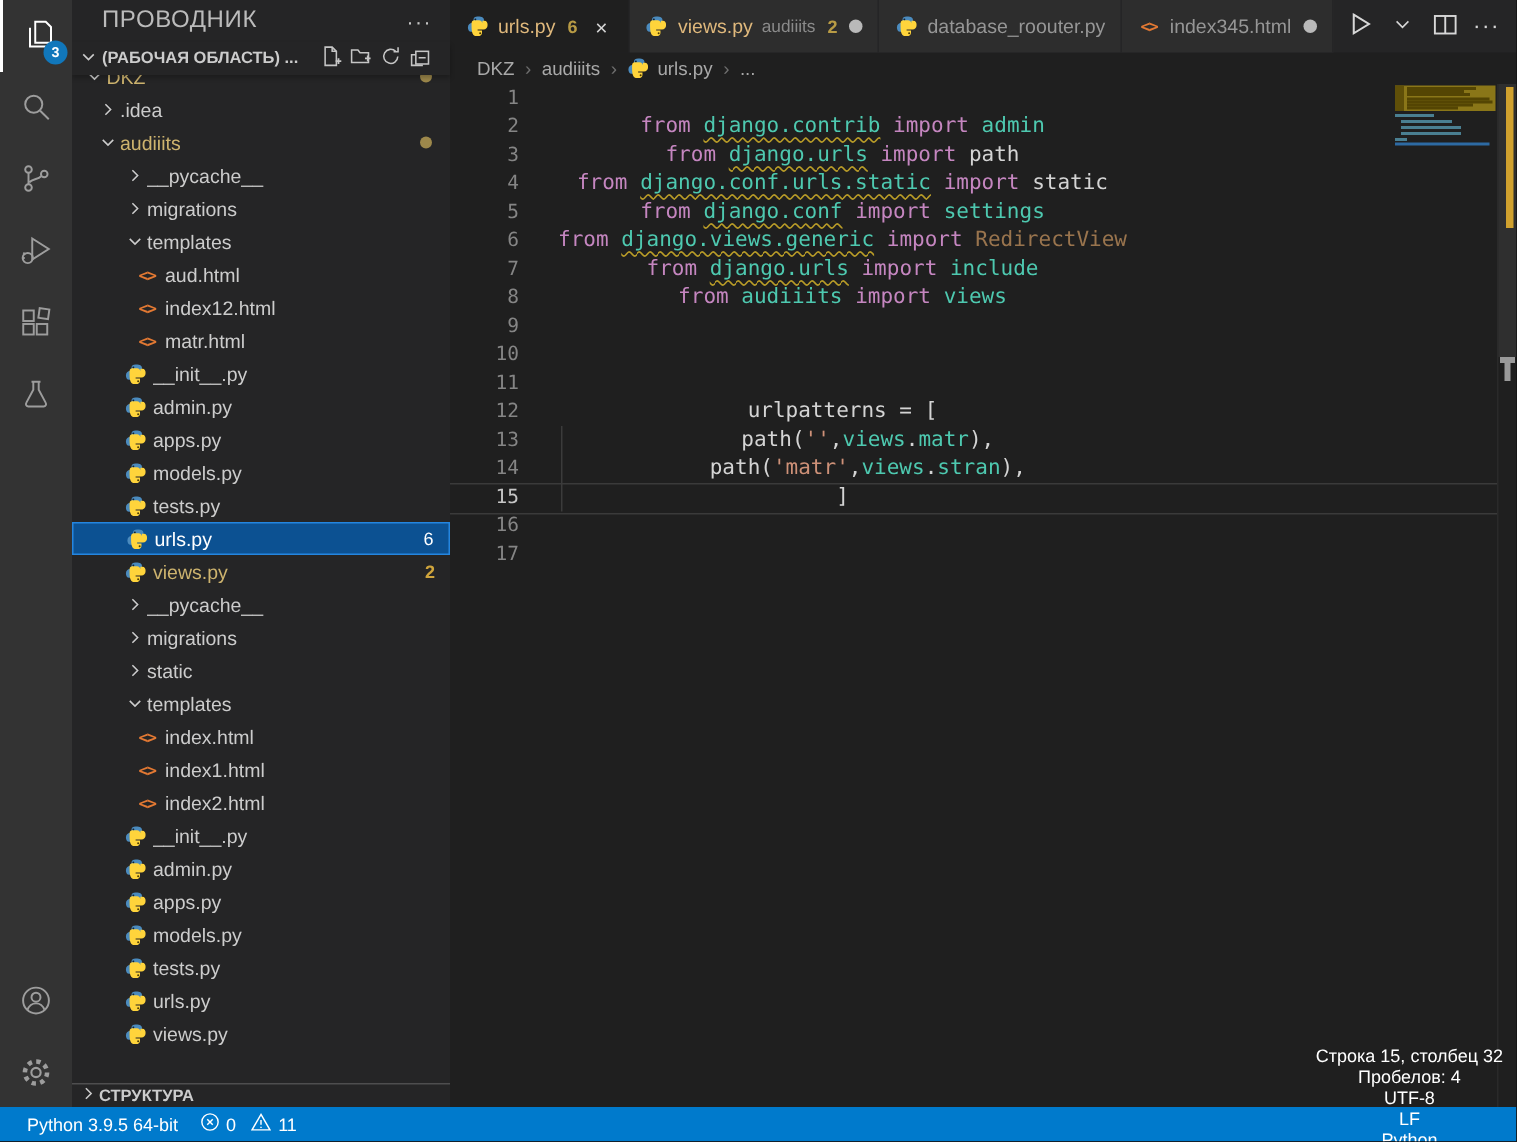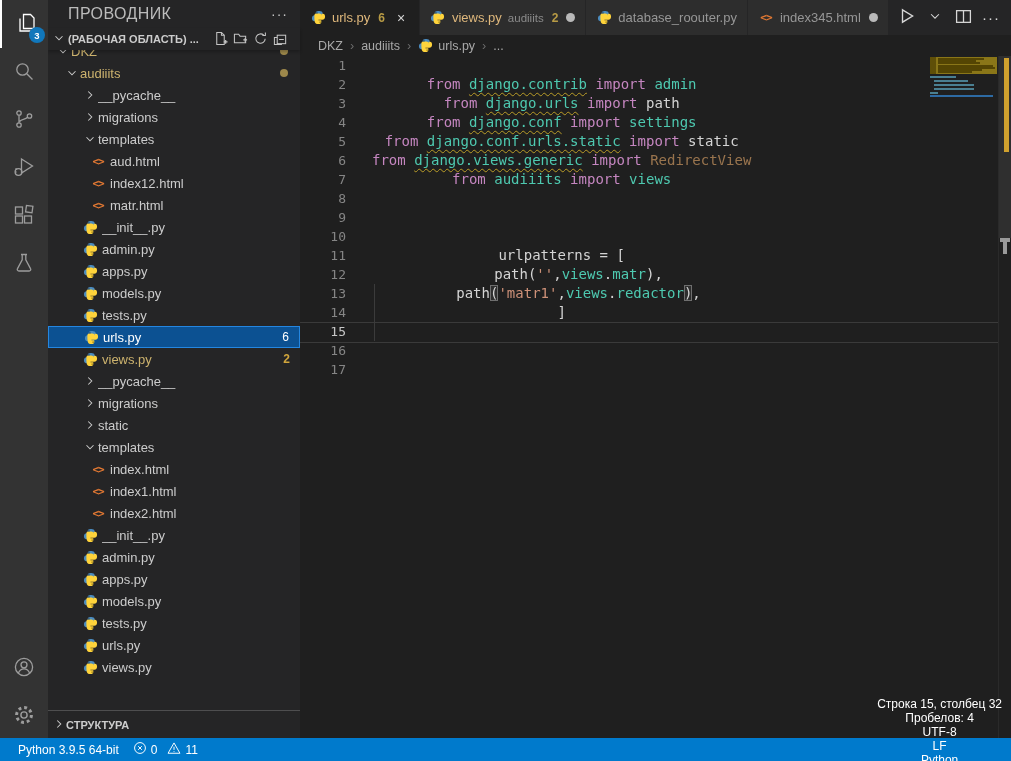--- a/index.html
+++ b/index.html
@@ -33,21 +33,21 @@
   .chev svg{width:14px;height:14px;stroke:#cccccc;fill:none;stroke-width:1.2;}
   .row .ficon{width:16px;height:16px;margin-right:4px;flex-shrink:0;display:flex;align-items:center;justify-content:center;}
   .row .lbl{white-space:nowrap;overflow:hidden;flex:1;color:#cccccc;}
   .row.git-mod > .lbl{color:#cdb36e;}
   .row .badge{margin:0 10px 0 6px;font-size:12px;color:#ffffff;}
   .row .badge.warn{color:#d0a53c;font-weight:bold;}
   .row .gitdot{position:absolute;right:12px;top:7px;width:8px;height:8px;border-radius:50%;background:#9d884b;}
   .row.selected{background:#0c5192;border:1px solid #2486e0;}
   .row.selected .lbl{color:#ffffff;}
   .html-ico{color:#e37933;font-family:"DejaVu Sans Mono",monospace;font-size:11px;font-weight:bold;letter-spacing:-1px;}
-  #outline-row{position:absolute;left:0;bottom:0;width:252px;height:28px;border-top:1px solid rgba(204,204,204,.25);
+  #outline-row{position:absolute;left:0;bottom:0;width:252px;height:16px;border-top:1px solid rgba(204,204,204,.25);
                display:flex;align-items:center;font-weight:bold;font-size:11px;color:#cccccc;background:#252526;padding:0 0 0 4px;box-sizing:border-box;cursor:pointer;}
   
   #editor{position:absolute;left:300px;top:0;width:711px;height:738px;background:#1f1f1f;}
   #tabbar{position:absolute;left:0;top:0;width:711px;height:35px;background:#252526;display:flex;}
   .tab{height:35px;display:flex;align-items:center;padding:0 10px;background:#2d2d2d;border-right:1px solid #252526;cursor:pointer;box-sizing:border-box;}
   .tab.active{background:#1f1f1f;}
   .tab .ficon{width:16px;height:16px;margin-right:6px;display:flex;align-items:center;justify-content:center;}
   .tab .lbl{color:#969696;font-size:13px;white-space:nowrap;}
   .tab.mod .lbl{color:#dfb87c;}
   .tab .desc{margin-left:6px;font-size:11.5px;color:#8a8a8a;white-space:nowrap;}
@@ -207,20 +207,28 @@
         <div id="tree-inner">
           <div class="row git-mod" style="padding-left: 7px;">
             <span class="chev">
               <svg viewBox="0 0 16 16" width="14" height="14" fill="none" stroke="#cccccc" stroke-width="1.2">
                 <path d="M4 6l4 4 4-4"></path>
               </svg>
             </span>
             <span class="lbl">DKZ</span>
             <span class="gitdot"></span>
           </div>
+          <div class="row" style="padding-left: 16px;">
+            <span class="chev">
+              <svg viewBox="0 0 16 16" width="14" height="14" fill="none" stroke="#cccccc" stroke-width="1.2">
+                <path d="M6 4l4 4-4 4"></path>
+              </svg>
+            </span>
+            <span class="lbl">.idea</span>
+          </div>
           <div class="row git-mod" style="padding-left: 16px;">
             <span class="chev">
               <svg viewBox="0 0 16 16" width="14" height="14" fill="none" stroke="#cccccc" stroke-width="1.2">
                 <path d="M4 6l4 4 4-4"></path>
               </svg>
             </span>
             <span class="lbl">audiiits</span>
             <span class="gitdot"></span>
           </div>
           <div class="row" style="padding-left: 34px;">
@@ -583,30 +591,31 @@
           <div class="lnum">13</div>
           <div class="lnum">14</div>
           <div class="lnum cur">15</div>
           <div class="lnum">16</div>
           <div class="lnum">17</div>
         </div>
       <div id="code">
           <div class="cline"></div>
           <div class="cline"><span class="tok-kw">from </span><span class="tok-modq">django.contrib</span><span class="tok-pl"> </span><span class="tok-kw">import</span><span class="tok-mod"> admin</span></div>
           <div class="cline"><span class="tok-kw">from </span><span class="tok-modq">django.urls</span><span class="tok-pl"> </span><span class="tok-kw">import</span><span class="tok-pl"> path</span></div>
+          <div class="cline"><span class="tok-kw">from </span><span class="tok-modq">django.conf.urls.static</span><span class="tok-pl"> </span><span class="tok-kw">import</span><span class="tok-pl"> static</span></div>
           <div class="cline"><span class="tok-kw">from </span><span class="tok-modq">django.conf</span><span class="tok-pl"> </span><span class="tok-kw">import</span><span class="tok-mod"> settings</span></div>
-          <div class="cline"><span class="tok-kw">from </span><span class="tok-modq">django.conf.urls.static</span><span class="tok-pl"> </span><span class="tok-kw">import</span><span class="tok-pl"> static</span></div>
           <div class="cline"><span class="tok-kw">from </span><span class="tok-modq">django.views.generic</span><span class="tok-pl"> </span><span class="tok-kw">import</span><span class="tok-dim"> RedirectView</span></div>
+          <div class="cline"><span class="tok-kw">from </span><span class="tok-modq">django.urls</span><span class="tok-pl"> </span><span class="tok-kw">import</span><span class="tok-mod"> include</span></div>
           <div class="cline"><span class="tok-kw">from </span><span class="tok-mod">audiiits</span><span class="tok-pl"> </span><span class="tok-kw">import</span><span class="tok-mod"> views</span></div>
           <div class="cline"></div>
           <div class="cline"></div>
           <div class="cline"></div>
           <div class="cline"><span class="tok-pl">urlpatterns = [</span></div>
           <div class="cline"><span class="tok-pl">    path(</span><span class="tok-str">''</span><span class="tok-pl">,</span><span class="tok-mod">views</span><span class="tok-pl">.</span><span class="tok-mod">matr</span><span class="tok-pl">),</span></div>
-          <div class="cline"><span class="tok-pl">    path</span><span class="tok-box">(</span><span class="tok-str">'matr1'</span><span class="tok-pl">,</span><span class="tok-mod">views</span><span class="tok-pl">.</span><span class="tok-mod">redactor</span><span class="tok-box">)</span><span class="tok-pl">,</span></div>
+          <div class="cline"><span class="tok-pl">    path(</span><span class="tok-str">'matr'</span><span class="tok-pl">,</span><span class="tok-mod">views</span><span class="tok-pl">.</span><span class="tok-mod">stran</span><span class="tok-pl">),</span></div>
           <div class="cline"><span class="tok-pl">]</span></div>
           <div class="cline"></div>
         </div>
       <div id="minimap">
         <div class="mm-yellow">
             <div class="edge"></div>
             <div class="tline" style="left: 8px; width: 46px; top: 1px;"></div>
             <div class="tline" style="left: 8px; width: 38px; top: 3.2px;"></div>
             <div class="tline" style="left: 8px; width: 42px; top: 5.4px;"></div>
             <div class="tline" style="left: 8px; width: 55px; top: 7.6px;"></div>

